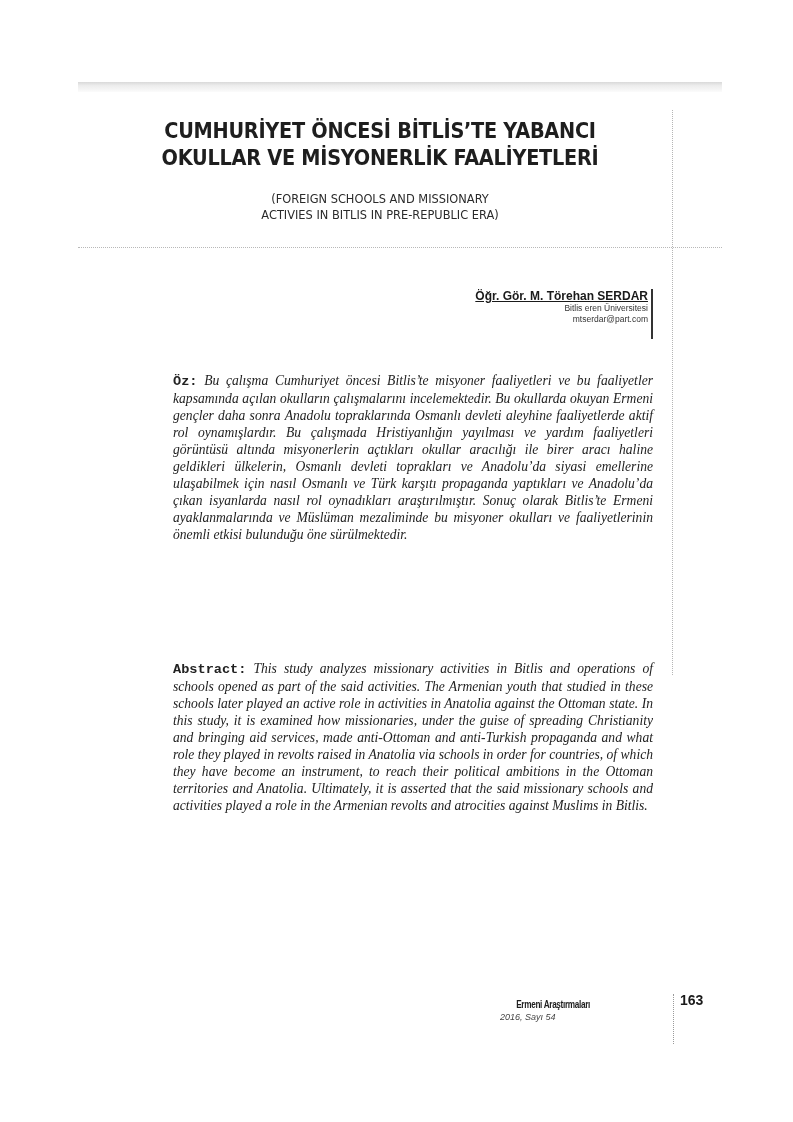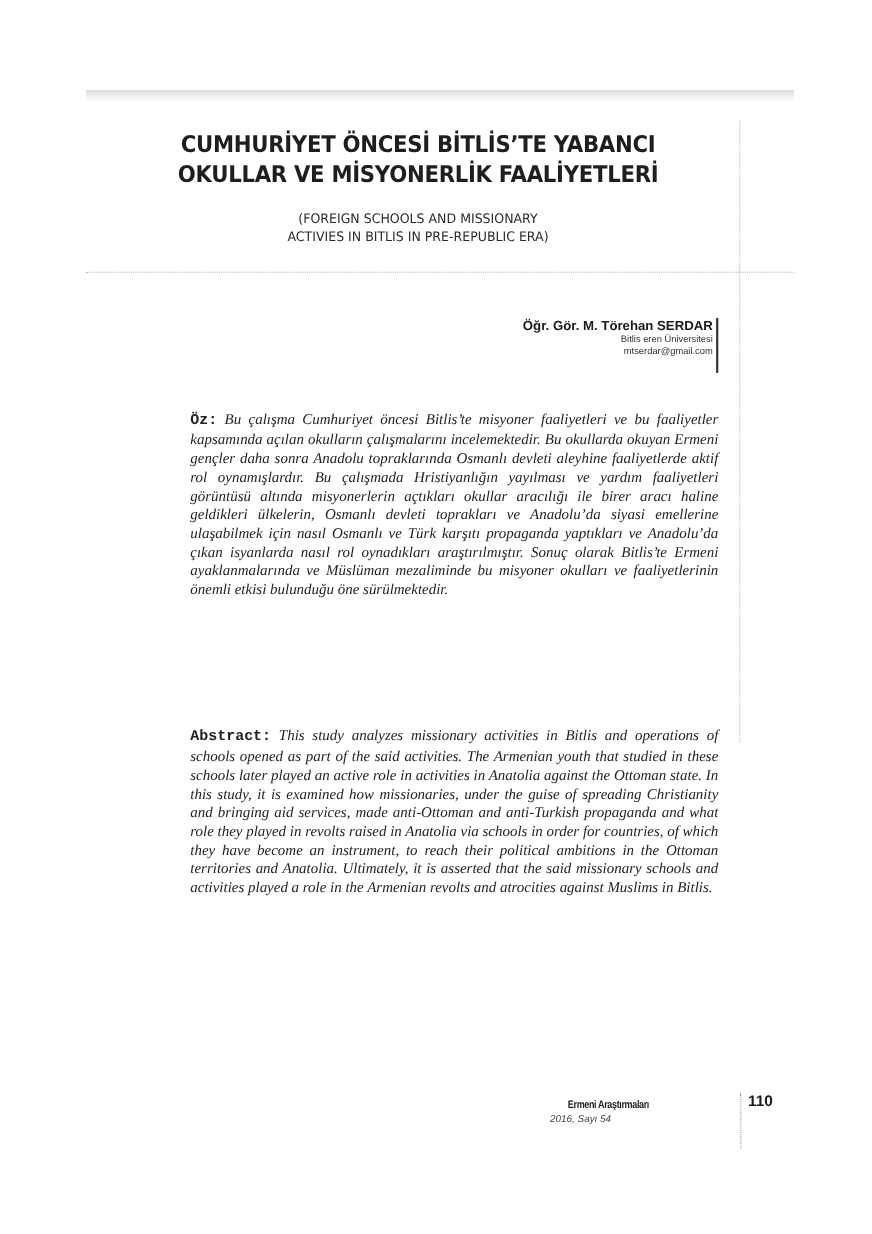--- a/index.html
+++ b/index.html
@@ -37,21 +37,21 @@
 
     .author-block {
       position: absolute; left: 400px; top: 289px; width: 248px;
       text-align: right; padding-right: 3px;
     }
     .author-rule {
       position: absolute; left: 651px; top: 289px; width: 2px; height: 50px; background: #333;
     }
     .author-name {
       font-family: "Liberation Sans", sans-serif; font-weight: bold;
-      font-size: 12px; line-height: 14px; color: #1a1a1a;
+      font-size: 12px; line-height: 14px; color: #1a1a1a; text-decoration: underline;
     }
     .author-aff, .author-email {
       font-family: "Liberation Sans", sans-serif;
       font-size: 8.5px; line-height: 11px; color: #333;
     }
 
     .abstract-area {
       position: absolute; left: 173px; width: 480px;
       font-family: "Liberation Serif", serif; font-size: 13.6px; line-height: 17px; color: #222;
       text-align: justify;
@@ -98,35 +98,35 @@
   </div>
 
   <div class="subtitle">
     <div>(FOREIGN SCHOOLS AND MISSIONARY</div>
     <div>ACTIVIES IN BITLIS IN PRE-REPUBLIC ERA)</div>
   </div>
 
   <div class="author-block">
     <div class="author-name">Öğr. Gör. M. Törehan SERDAR</div>
     <div class="author-aff">Bitlis eren Üniversitesi</div>
-    <div class="author-email">mtserdar@gmail.com</div>
+    <div class="author-email">mtserdar@part.com</div>
   </div>
   <div class="author-rule"></div>
 
   <div class="abstract-area oz">
     <span class="label">Öz:</span>
     <span class="body">Bu çalışma Cumhuriyet öncesi Bitlis’te misyoner faaliyetleri ve bu faaliyetler kapsamında açılan okulların çalışmalarını incelemektedir. Bu okullarda okuyan Ermeni gençler daha sonra Anadolu topraklarında Osmanlı devleti aleyhine faaliyetlerde aktif rol oynamışlardır. Bu çalışmada Hristiyanlığın yayılması ve yardım faaliyetleri görüntüsü altında misyonerlerin açtıkları okullar aracılığı ile birer aracı haline geldikleri ülkelerin, Osmanlı devleti toprakları ve Anadolu’da siyasi emellerine ulaşabilmek için nasıl Osmanlı ve Türk karşıtı propaganda yaptıkları ve Anadolu’da çıkan isyanlarda nasıl rol oynadıkları araştırılmıştır. Sonuç olarak Bitlis’te Ermeni ayaklanmalarında ve Müslüman mezaliminde bu misyoner okulları ve faaliyetlerinin önemli etkisi bulunduğu öne sürülmektedir.</span>
   </div>
 
 
   <div class="abstract-area abstract-en">
     <span class="label">Abstract:</span>
     <span class="body">This study analyzes missionary activities in Bitlis and operations of schools opened as part of the said activities. The Armenian youth that studied in these schools later played an active role in activities in Anatolia against the Ottoman state. In this study, it is examined how missionaries, under the guise of spreading Christianity and bringing aid services, made anti-Ottoman and anti-Turkish propaganda and what role they played in revolts raised in Anatolia via schools in order for countries, of which they have become an instrument, to reach their political ambitions in the Ottoman territories and Anatolia. Ultimately, it is asserted that the said missionary schools and activities played a role in the Armenian revolts and atrocities against Muslims in Bitlis.</span>
   </div>
 
 
   <div class="footer-journal">
     <div><span class="journal-name">Ermeni Araştırmaları</span></div>
     <div class="journal-issue">2016, Sayı 54</div>
   </div>
   <div class="footer-rule"></div>
-  <div class="page-number">110</div>
+  <div class="page-number">163</div>
 </div>
 
 </body></html>

